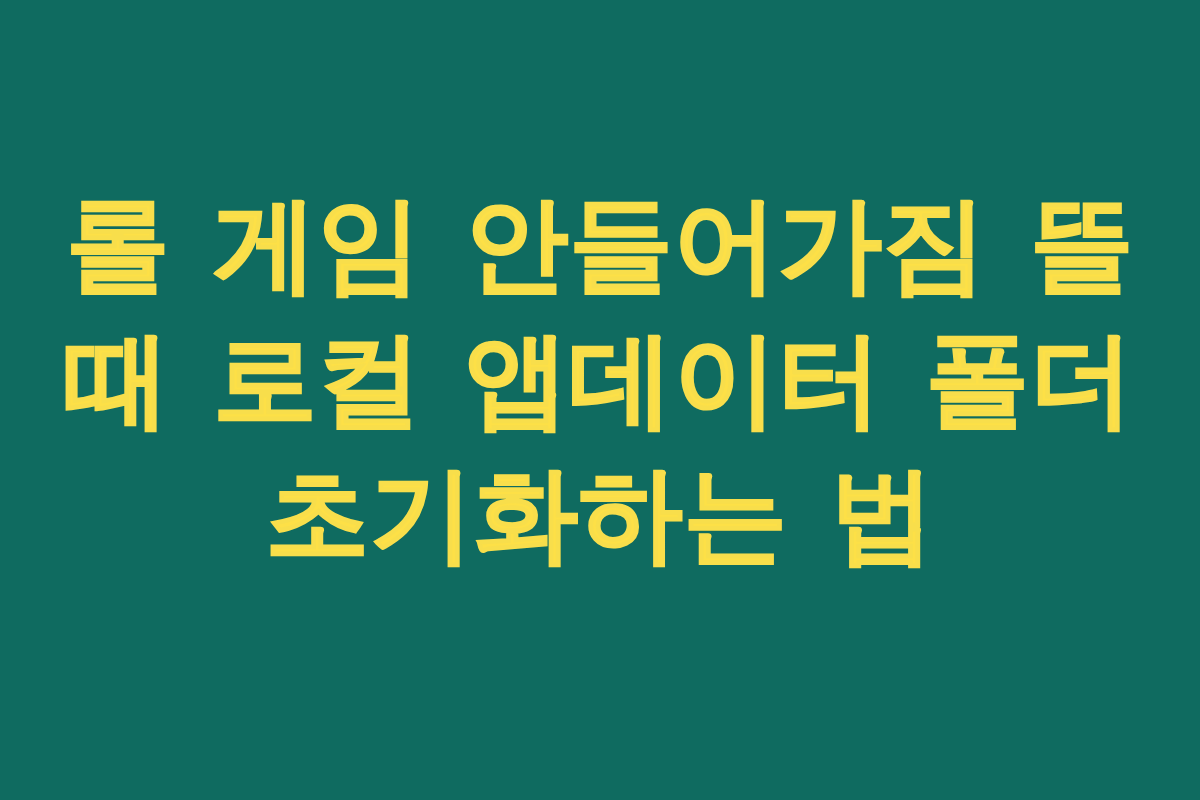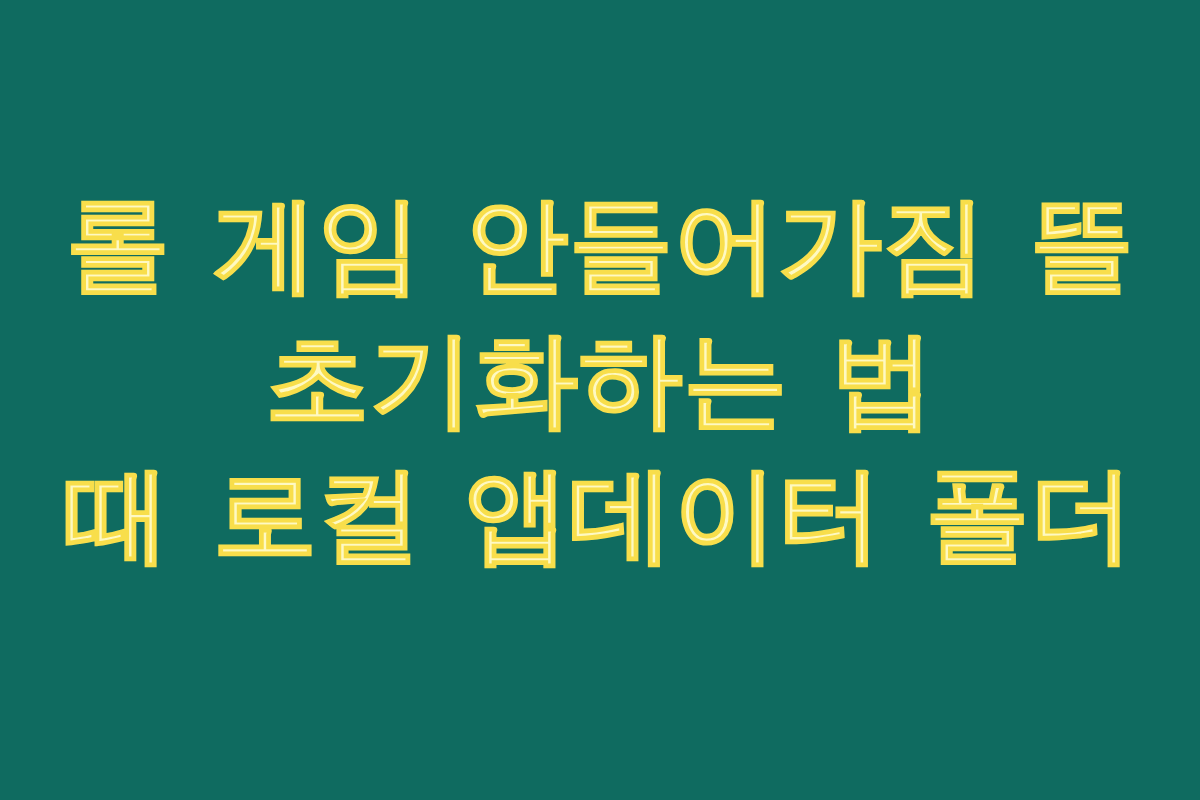--- a/index.html
+++ b/index.html
@@ -49,19 +49,19 @@
   .headline-line {
     display: block;
     white-space: nowrap;
   }
 </style>
 </head>
 <body>
 
 <div class="title-card" style="background: rgb(15, 107, 96);">
 
-  <h1 class="headline" style="color: #fef9c3; -webkit-text-stroke-color: rgb(248, 222, 75); text-align: center;">
+  <h1 class="headline" style="color: #fde047; -webkit-text-stroke-color: rgb(248, 222, 75); text-align: center;">
     <span class="headline-line">롤 게임 안들어가짐 뜰</span>
+    <span class="headline-line">때 로컬 앱데이터 폴더</span>
     <span class="headline-line">초기화하는 법</span>
-    <span class="headline-line">때 로컬 앱데이터 폴더</span>
   </h1>
 
 </div>
 
 </body></html>

